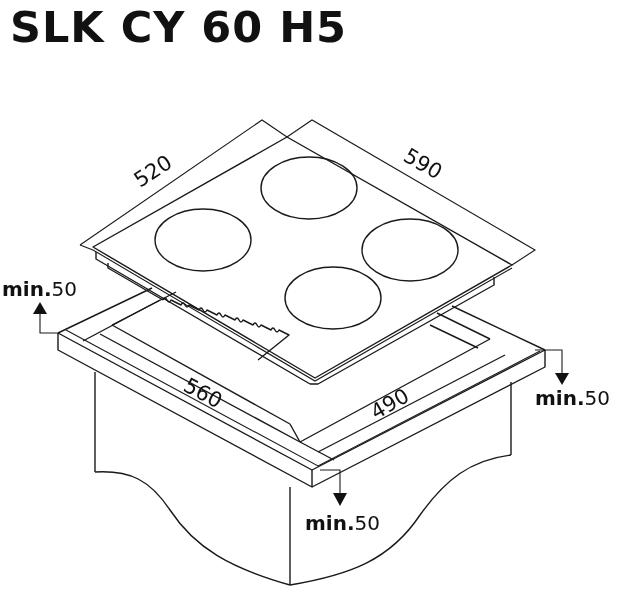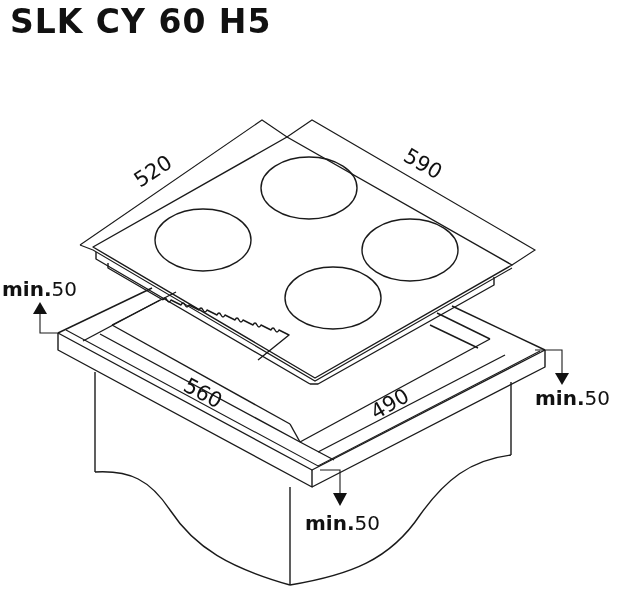--- a/index.html
+++ b/index.html
@@ -1,17 +1,17 @@
 <!DOCTYPE html>
 <html><head>
 <meta charset="utf-8">
 <style>
   html, body { margin: 0; padding: 0; background: #ffffff; }
   body { width: 625px; height: 592px; position: relative; overflow: hidden; font-family: "DejaVu Sans", sans-serif; }
-  .title { position: absolute; left: 10px; top: 2px; font-size: 33px; font-weight: bold; color: #111; letter-spacing: 1px; font-family: "DejaVu Sans", sans-serif; }
+  .title { position: absolute; left: 10px; top: 2px; font-size: 43px; font-weight: bold; color: #111; letter-spacing: 1px; font-family: "DejaVu Sans", sans-serif; }
   svg { position: absolute; left: 0; top: 0; }
   .ln { fill: none; stroke: #1a1a1a; stroke-width: 1.4; stroke-linejoin: round; }
   .lnt { fill: none; stroke: #1a1a1a; stroke-width: 1.1; }
   .dim { font-family: "DejaVu Sans", sans-serif; font-size: 21px; fill: #111; }
   .minlbl { font-family: "DejaVu Sans", sans-serif; font-size: 20px; fill: #111; font-weight: bold; }
   .minnum { font-weight: normal; }
 </style>
 </head>
 <body>
 

